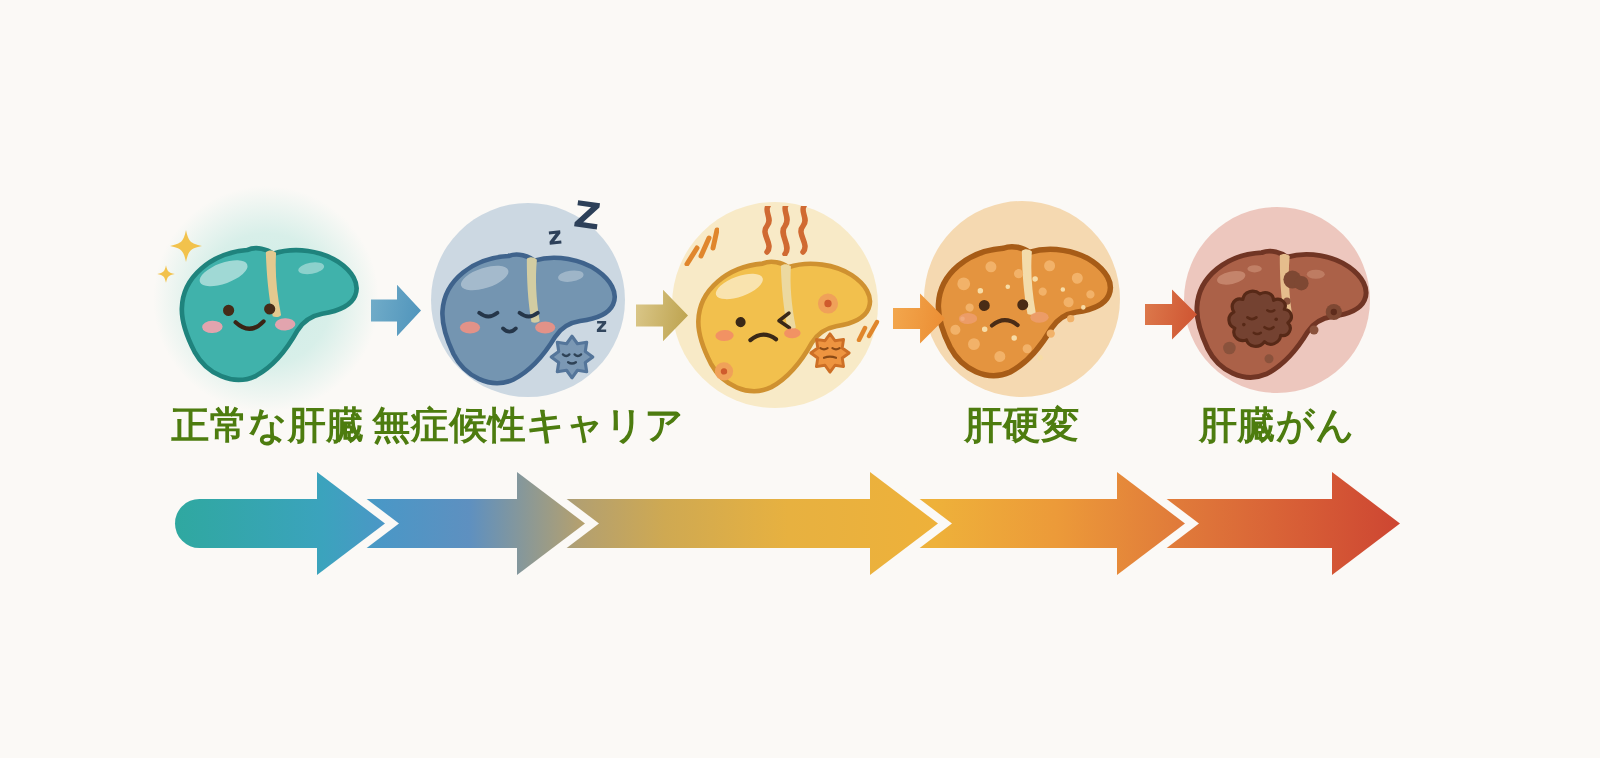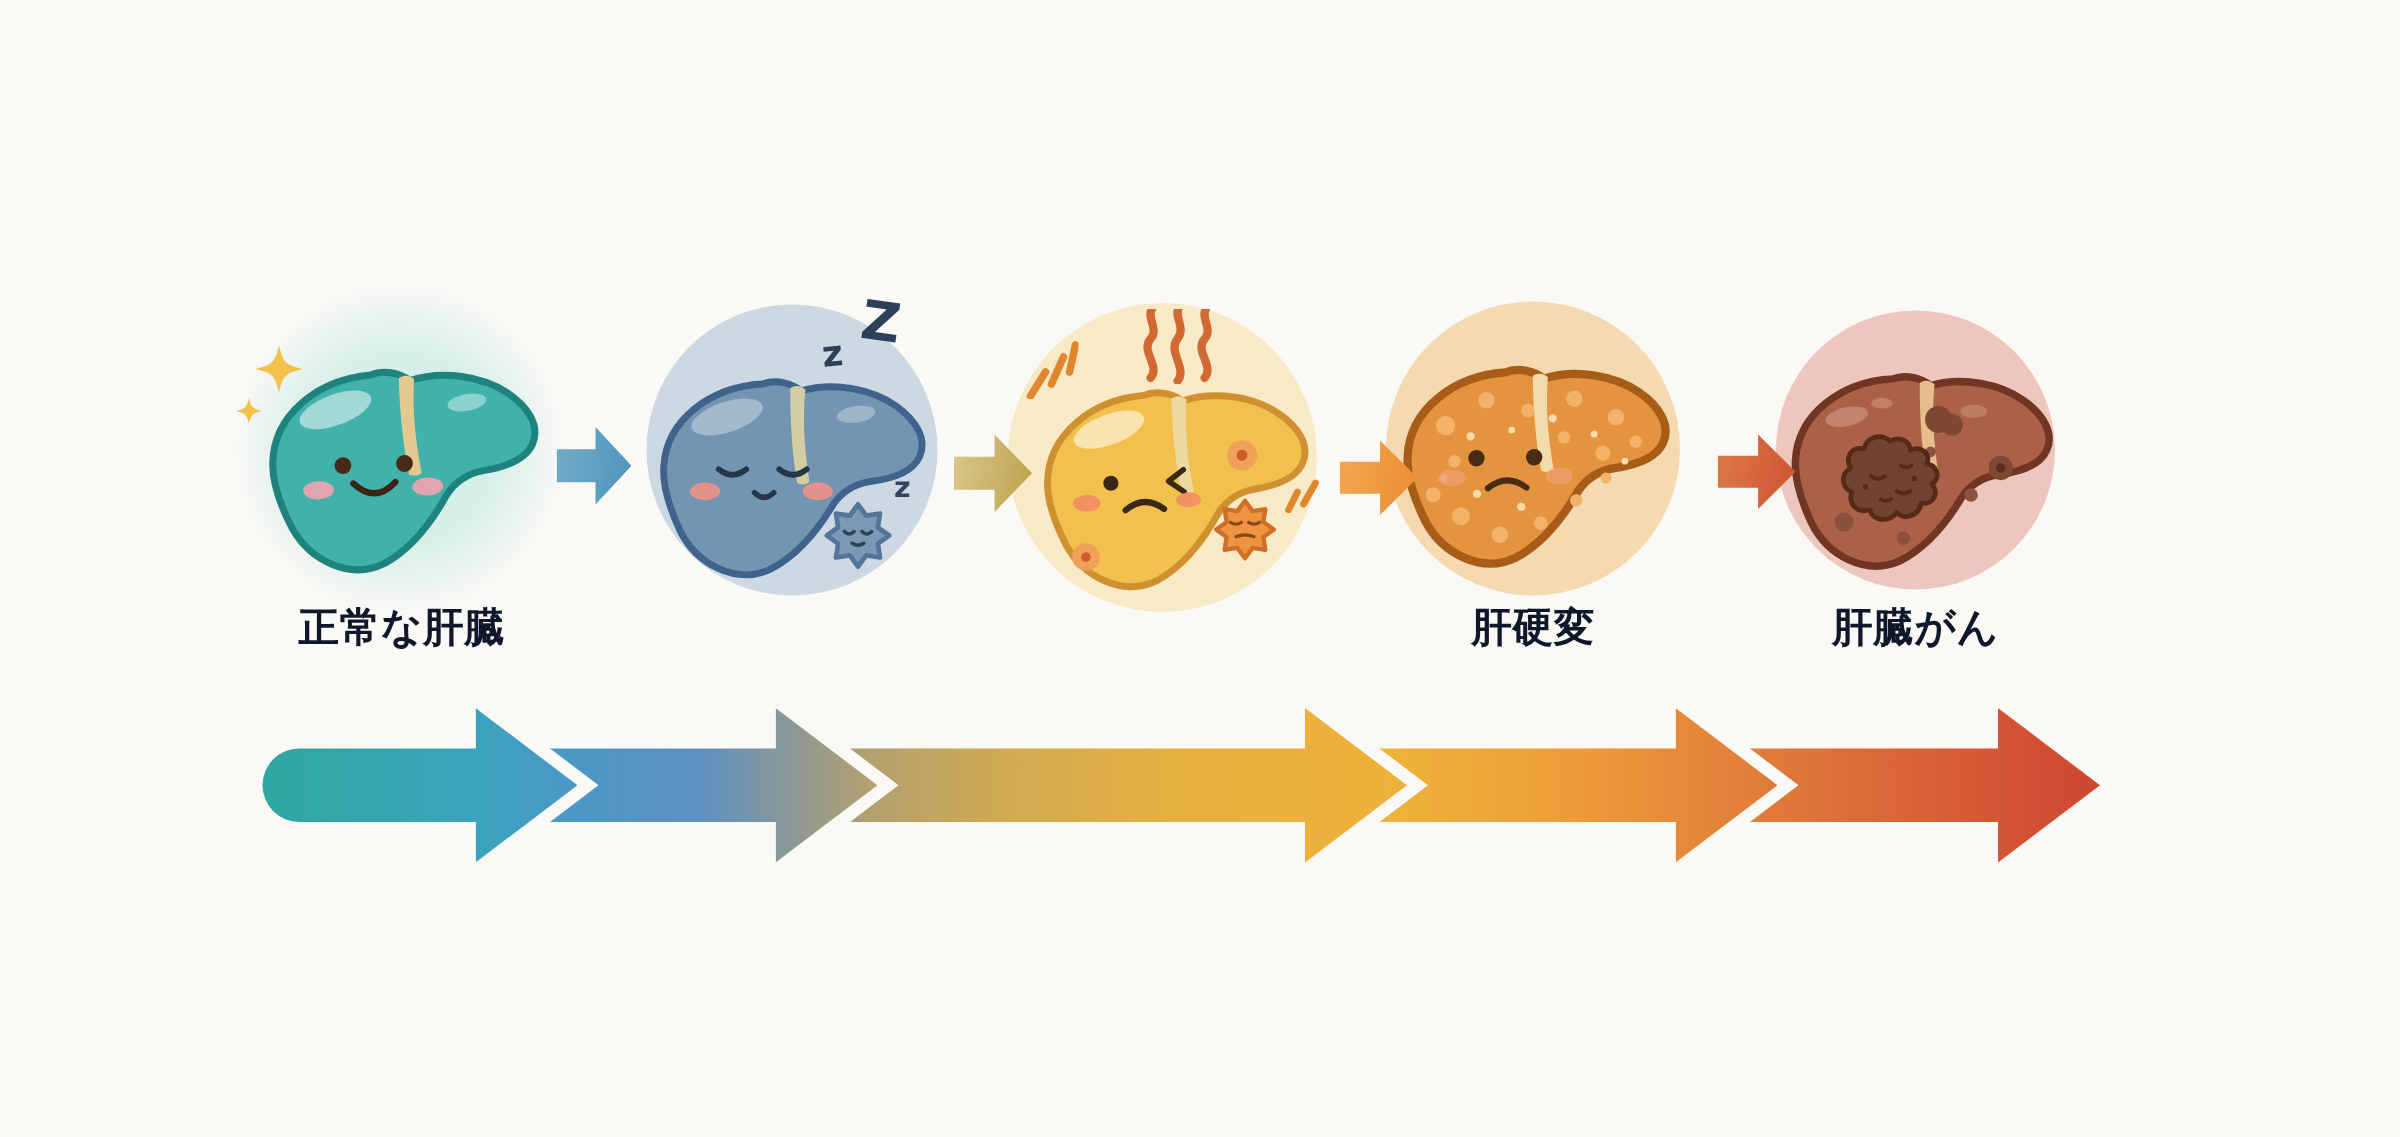--- a/index.html
+++ b/index.html
@@ -6,21 +6,21 @@
   .canvas{
     position:relative; width:1600px; height:758px;
     background:#fbf9f6; overflow:hidden;
     font-family:"DejaVu Sans", sans-serif;
   }
   .stage{position:absolute; top:0; height:100%; width:260px;}
   .halo{position:absolute; border-radius:50%;}
   .liver{position:absolute;}
   .stage-label{
     position:absolute; top:400px; left:50%; transform:translateX(-50%);
-    white-space:nowrap; font-size:27px; font-weight:800; color:#0f172a;
+    white-space:nowrap; font-size:38px; font-weight:800; color:#4d7c0f;
     letter-spacing:0.5px;
   }
   .ztext{position:absolute; font-weight:800; color:#2d4059; line-height:1;}
   .step-arrow{position:absolute; clip-path:polygon(0 30%, 52% 30%, 52% 3%, 100% 50%, 52% 97%, 52% 70%, 0 70%);}
   
   .timeline{position:absolute; left:175px; top:472px; width:1225px; height:103px;
     --grad:linear-gradient(90deg,#2fa8a0 0%,#3ba3bd 12%,#4b97c6 17%,#5e90c0 24%,#b3a070 33%,#cfa952 40%,#e7b140 50%,#eeb13a 62%,#ec9a39 72%,#e07a3a 82%,#d75d36 92%,#cd4632 100%);
   }
   .tl-bar{position:absolute; left:0; top:27px; width:1170px; height:49px;
     border-radius:25px 0 0 25px;
@@ -76,20 +76,21 @@
     <span class="ztext" style="left:150px;top:224px;font-size:24px;transform:rotate(-6deg);">z</span>
     <svg style="position:absolute;left:149px;top:332px;" width="50" height="50" viewBox="-25 -25 50 50">
       <g transform="scale(1.3)">
         <path d="M 16,0 L 10.2,4.2 L 11.3,11.3 L 4.2,10.2 L 0,16 L -4.2,10.2 L -11.3,11.3 L -10.2,4.2 L -16,0 L -10.2,-4.2 L -11.3,-11.3 L -4.2,-10.2 L 0,-16 L 4.2,-10.2 L 11.3,-11.3 L 10.2,-4.2 Z" fill="#7b98b4" stroke="#54759a" stroke-width="2.4" stroke-linejoin="round"></path>
         <path d="M -7,-2 Q -4.5,0.5 -2,-2" fill="none" stroke="#2e4256" stroke-width="1.8" stroke-linecap="round"></path>
         <path d="M 2,-2 Q 4.5,0.5 7,-2" fill="none" stroke="#2e4256" stroke-width="1.8" stroke-linecap="round"></path>
         <path d="M -3,4 Q 0,6 3,4" fill="none" stroke="#2e4256" stroke-width="1.8" stroke-linecap="round"></path>
       </g>
     </svg>
     <span class="ztext" style="left:198px;top:316px;font-size:19px;color:#31465e;">z</span>
+    <div class="stage-label">無症候性キャリア</div>
   </div>
 
   <div class="stage" style="left:647px;">
     <div class="halo" style="left:25px;top:202px;width:206px;height:206px;background:#f8eac7;"></div>
     <svg class="liver" style="left:33px;top:241px;transform:rotate(-2deg);" width="202" height="165" viewBox="0 0 220 180">
       <path d="M 20,84 C 22,50 54,26 92,24 C 102,20 114,24 120,29 C 144,22 172,28 189,40 C 203,50 212,64 206,77 C 201,88 186,93 170,95 C 157,97 149,103 143,112 C 134,127 119,148 97,159 C 72,170 44,155 32,131 C 24,114 19,99 20,84 Z" fill="#f2c04d" stroke="#cf9130" stroke-width="5" stroke-linejoin="round"></path>
       <path d="M 112,27 C 112,50 113,72 117,96 C 120,97.5 124,97 126,95 C 122,70 121,48 123,28 C 119,24.5 115,25 112,27 Z" fill="#ecd9a0"></path>
       <ellipse cx="66" cy="48" rx="27" ry="11" transform="rotate(-18 66 48)" fill="#ffffff" opacity="0.55"></ellipse>
       <g>
         <circle cx="162" cy="70" r="11" fill="#f0a159"></circle>

